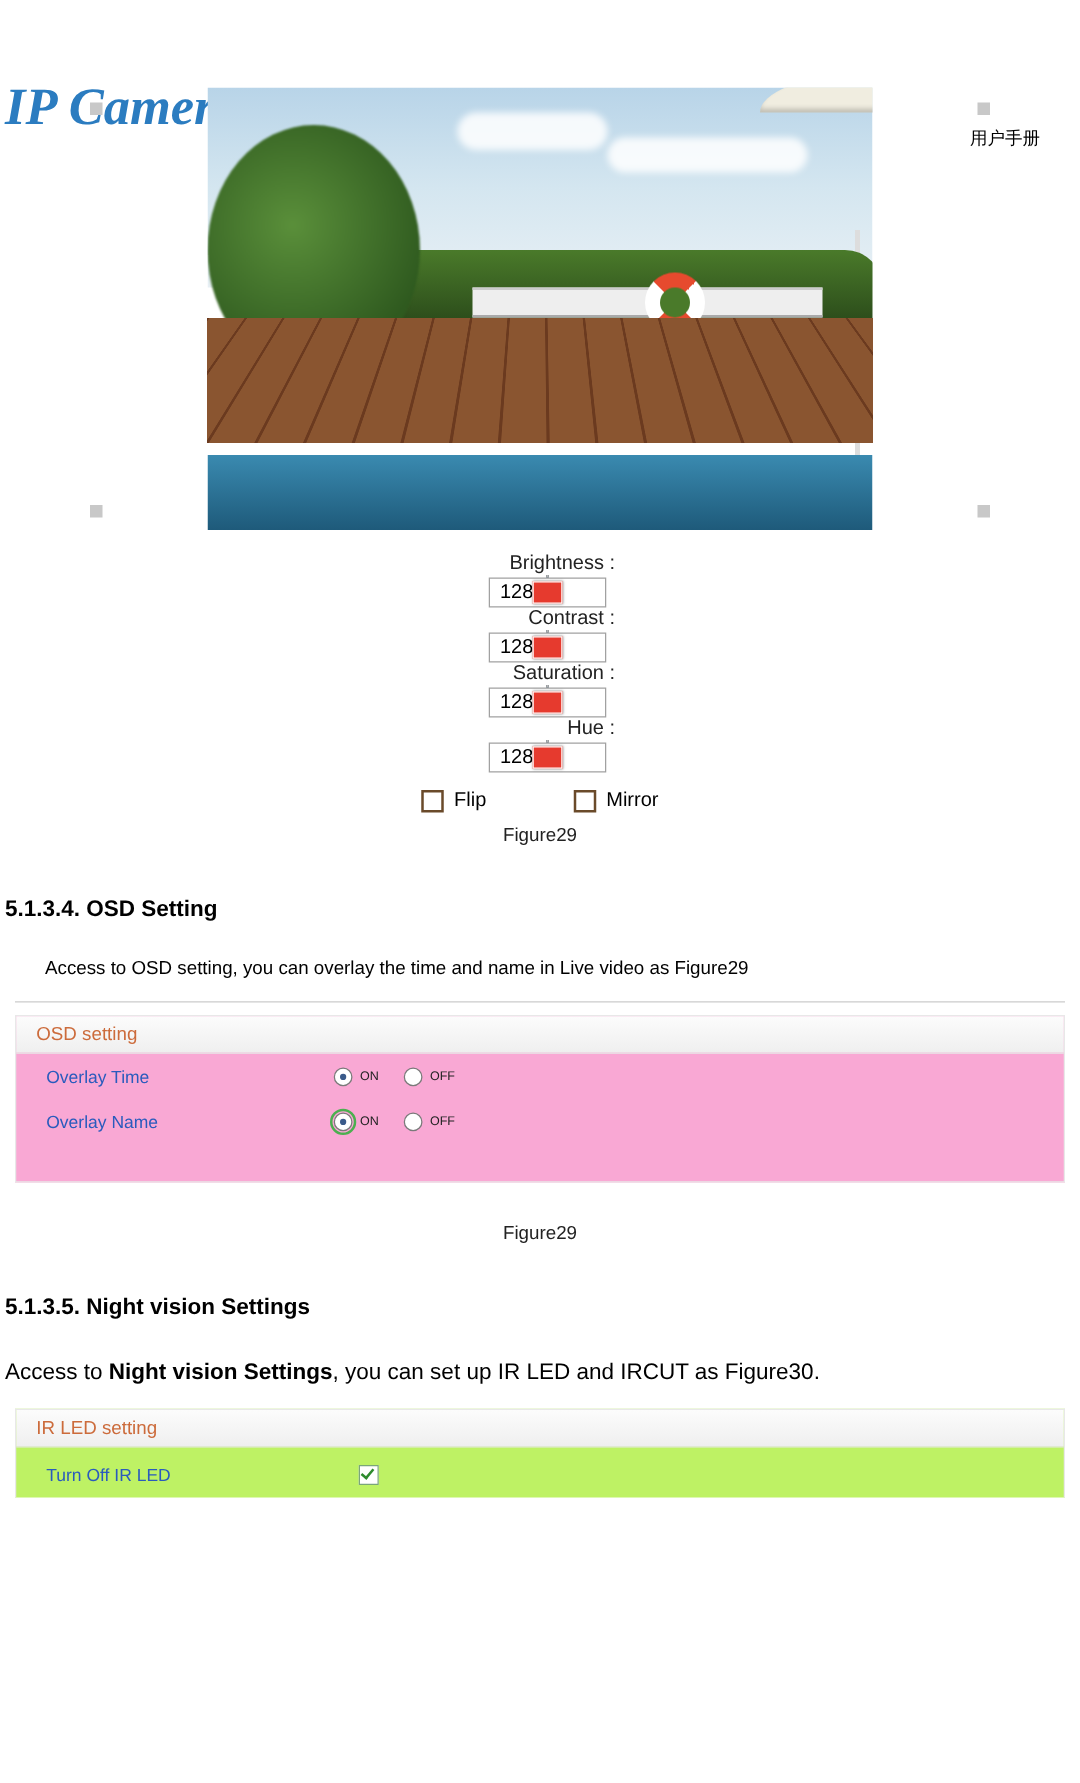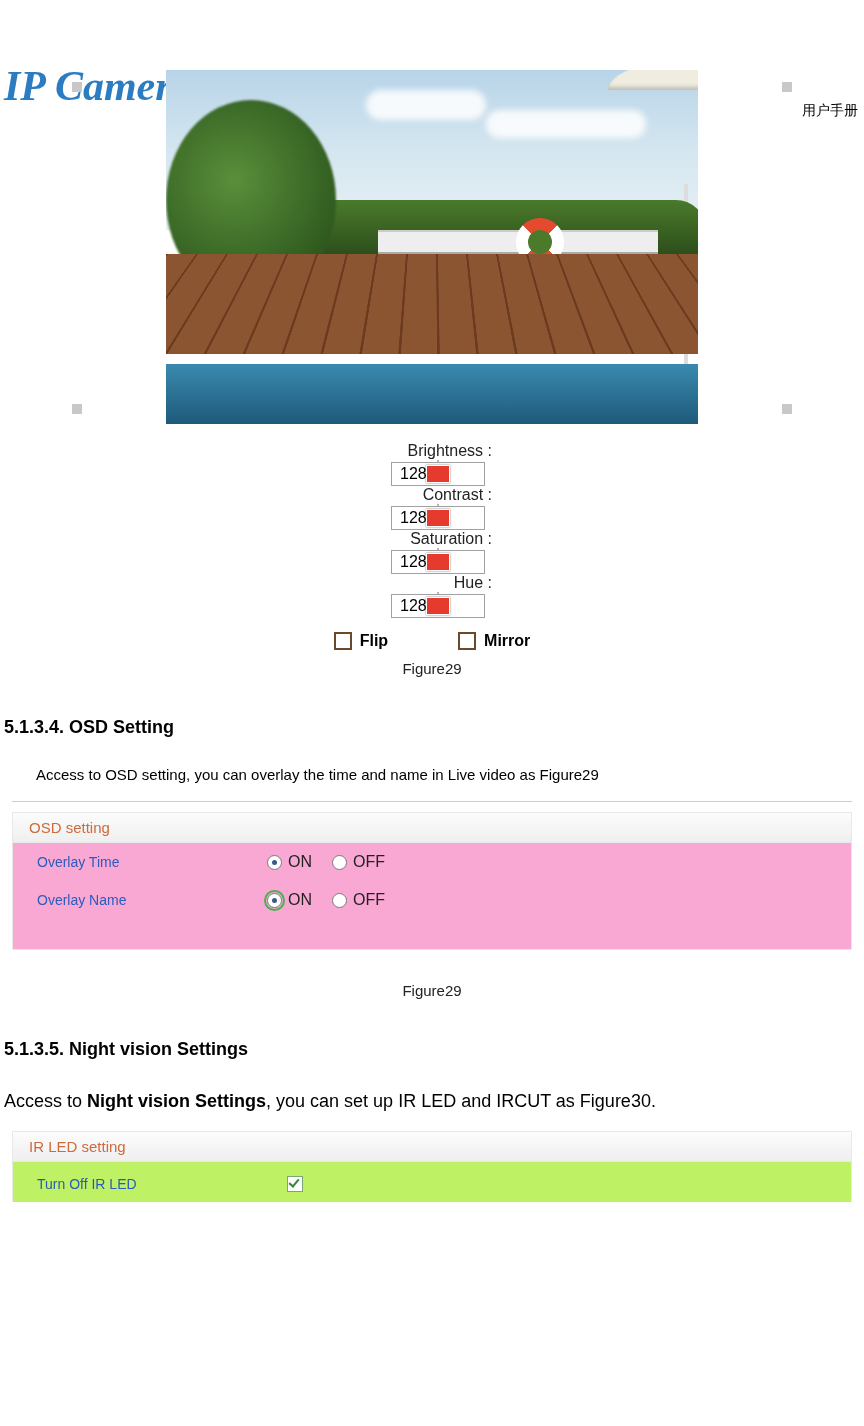--- a/index.html
+++ b/index.html
@@ -21,21 +21,21 @@
     font-size: 42px;
     color: #2B7CC0;
     font-weight: bold;
     position: absolute;
     top: -8px;
     left: 4px;
   }
   .header-right {
     position: absolute;
     top: 32px;
-    right: 6px;
+    right: 32px;
     font-size: 14px;
     font-family: "SimSun", serif;
   }
 
   .figure-block {
     margin-top: 70px;
     margin-left: 72px;
     width: 720px;
     position: relative;
   }
@@ -225,21 +225,20 @@
     padding: 0 8px;
     box-sizing: border-box;
   }
 
   .checkbox-row {
     display: flex;
     justify-content: center;
     gap: 70px;
     margin-top: 14px;
     font-size: 16px;
-    font-weight: bold;
   }
   .checkbox-item {
     display: flex;
     align-items: center;
     gap: 8px;
   }
   .checkbox-box {
     width: 14px;
     height: 14px;
     border: 2px solid #6a4a2a;
@@ -290,21 +289,21 @@
   }
   .osd-label {
     width: 230px;
     color: #2a5bbd;
     font-size: 14px;
   }
   .radio-group {
     display: flex;
     align-items: center;
     gap: 6px;
-    font-size: 16px;
+    font-size: 10px;
     color: #222;
   }
   .radio-outer {
     width: 13px;
     height: 13px;
     border: 1px solid #7a7a7a;
     border-radius: 50%;
     display: inline-flex;
     align-items: center;
     justify-content: center;

